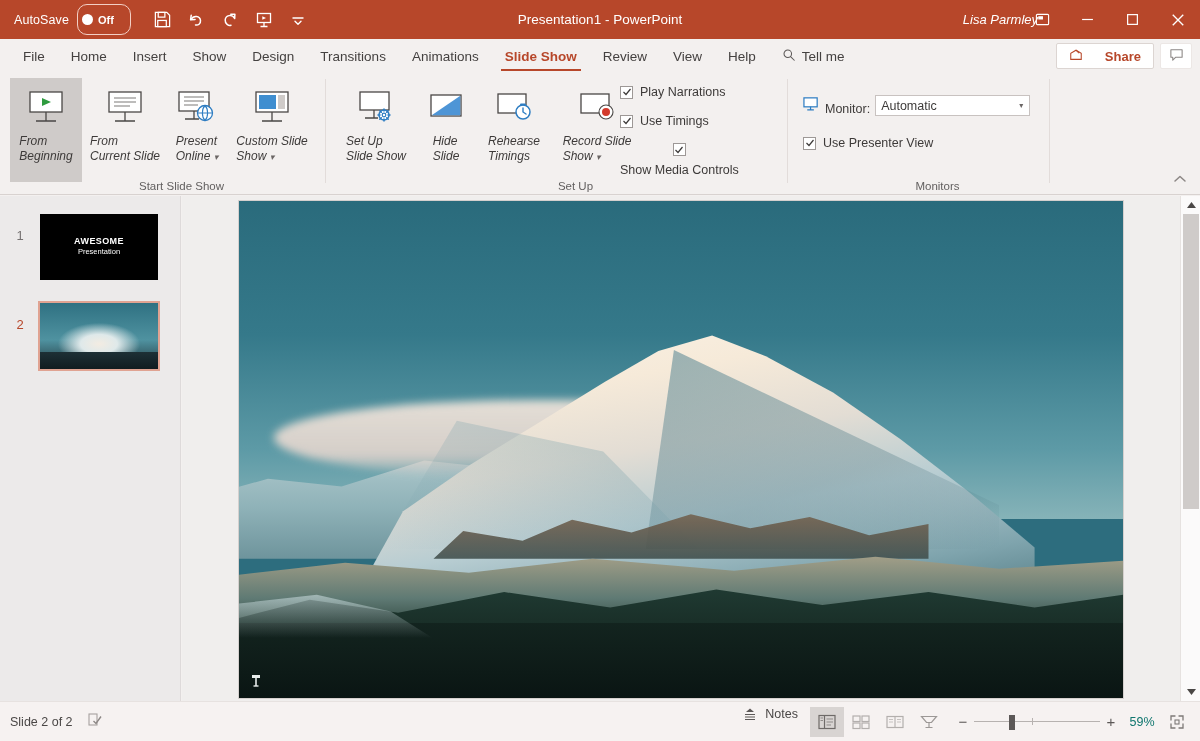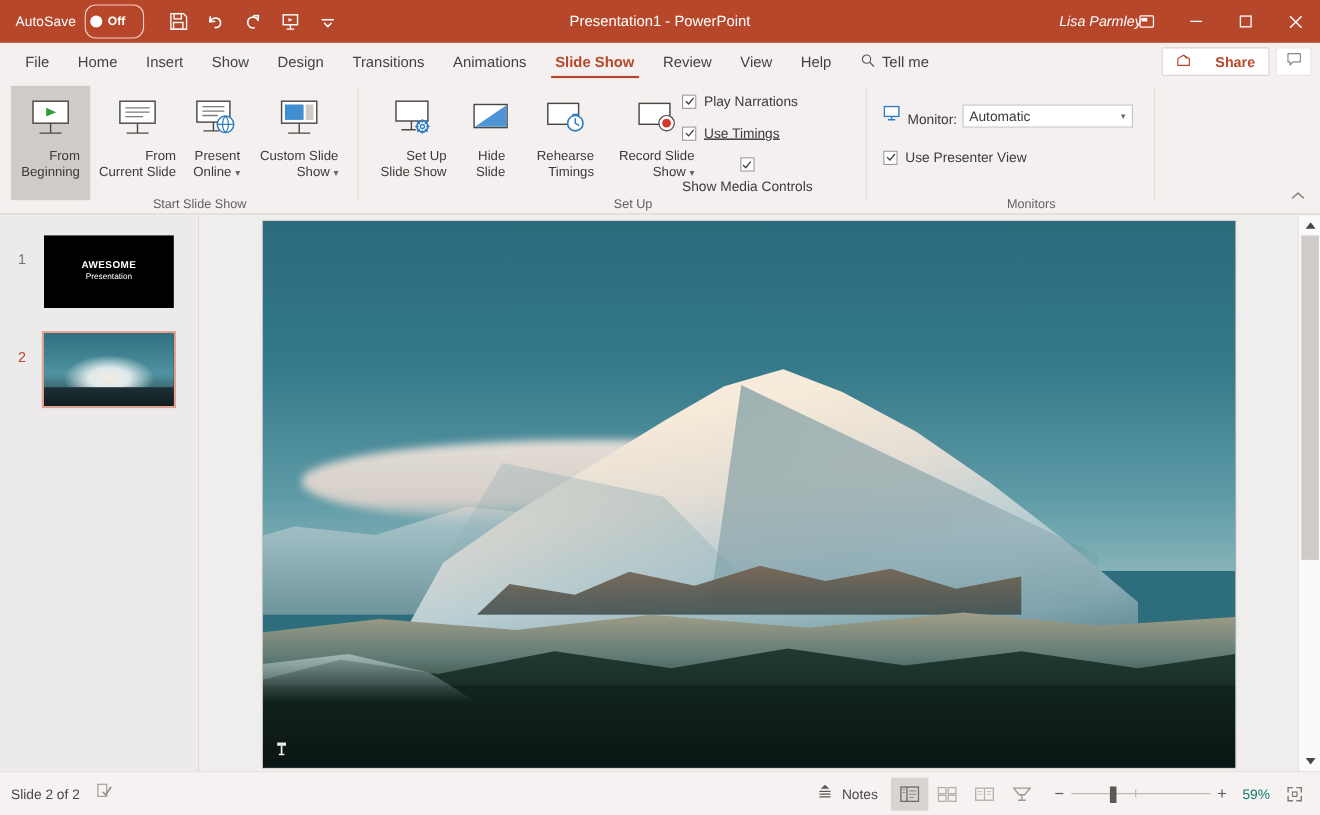--- a/index.html
+++ b/index.html
@@ -82,22 +82,22 @@
   }
   .rgroup-sep { position: absolute; top: 6px; width: 1px; height: 104px; background: #e2dcda; }
 
   .bigbtn {
     position: absolute; top: 5px; width: 74px; height: 104px;
     display: flex; flex-direction: column; align-items: center; padding-top: 8px;
   }
   .bigbtn.sel { background: #cfcbc9; }
   .bigbtn .ico { height: 46px; display: flex; align-items: center; justify-content: center; }
   .bigbtn .lbl {
-    font-size: 12px; color: #3d3a39; text-align: right; line-height: 15px;
-    margin-top: 2px; white-space: nowrap;
+    font-size: 12px; color: #3d3a39; text-align: left; line-height: 15px;
+    margin-top: 2px; white-space: nowrap; font-style: italic;
   }
 
   .chkrow { position: absolute; display: flex; align-items: center; gap: 7px; }
   .chkbox {
     width: 13px; height: 13px; border: 1px solid #9d9896; background: #fff;
     display: flex; align-items: center; justify-content: center; flex: none;
   }
   .chklbl { font-size: 12.5px; color: #3d3a39; white-space: nowrap; }
 
   .monitor-row { position: absolute; left: 803px; top: 95px; display: flex; align-items: flex-end; gap: 5px; }
@@ -154,21 +154,21 @@
 
   
   .statusbar {
     position: absolute; bottom: 0; left: 0; width: 1200px; height: 40px;
     background: #f6f2f1; border-top: 1px solid #e7e2e0;
     display: flex; align-items: center;
   }
   .status-left { display: flex; align-items: center; gap: 14px; margin-left: 10px; }
   .status-text { font-size: 12.5px; color: #4a4746; }
   .status-right { position: absolute; right: 8px; display: flex; align-items: center; gap: 0; }
-  .notes-btn { display: flex; align-items: center; gap: 7px; padding: 0 12px; height: 30px; font-size: 12.5px; color: #4a4746; }
+  .notes-btn { display: flex; align-items: flex-start; gap: 7px; padding: 0 12px; height: 30px; font-size: 12.5px; color: #4a4746; }
   .viewbtn { width: 34px; height: 30px; display: flex; align-items: center; justify-content: center; }
   .viewbtn.active { background: #d8d4d2; }
   .zoomctl { display: flex; align-items: center; gap: 0; margin-left: 6px; }
   .zm-sign { width: 22px; text-align: center; font-size: 15px; color: #5c5857; }
   .zm-track { position: relative; width: 126px; height: 30px; display: flex; align-items: center; }
   .zm-line { position: absolute; left: 0; right: 0; top: 14.5px; height: 1px; background: #b7b2b0; }
   .zm-tick { position: absolute; left: 58px; top: 11px; width: 1px; height: 7px; background: #b7b2b0; }
   .zm-handle { position: absolute; left: 35px; top: 8px; width: 6px; height: 15px; background: #5c5857; }
   .zm-pct { font-size: 12.5px; color: #0f766e; width: 40px; text-align: center; }
   .fit-btn { width: 30px; height: 30px; display: flex; align-items: center; justify-content: center; }
@@ -390,21 +390,21 @@
     </div>
 
     <div class="chkrow" style="left:294px; top:12px;">
       <span class="chkbox">
         <svg width="10" height="10" viewBox="0 0 10 10">
             <path d="M1.5 5 L4 7.5 L8.5 2" stroke="#3d3a39" stroke-width="1.2" fill="none"></path>
           </svg>
       </span>
       <span class="chklbl">Play Narrations</span>
     </div>
-    <div class="chkrow" style="left:294px; top:41px;text-decoration:underline;">
+    <div class="chkrow" style="left:294px; top:41px;">
       <span class="chkbox">
         <svg width="10" height="10" viewBox="0 0 10 10">
             <path d="M1.5 5 L4 7.5 L8.5 2" stroke="#3d3a39" stroke-width="1.2" fill="none"></path>
           </svg>
       </span>
       <span class="chklbl">Use Timings</span>
     </div>
     <div class="chkrow" style="left:294px; top:70px;flex-direction:column;">
       <span class="chkbox">
         <svg width="10" height="10" viewBox="0 0 10 10">

